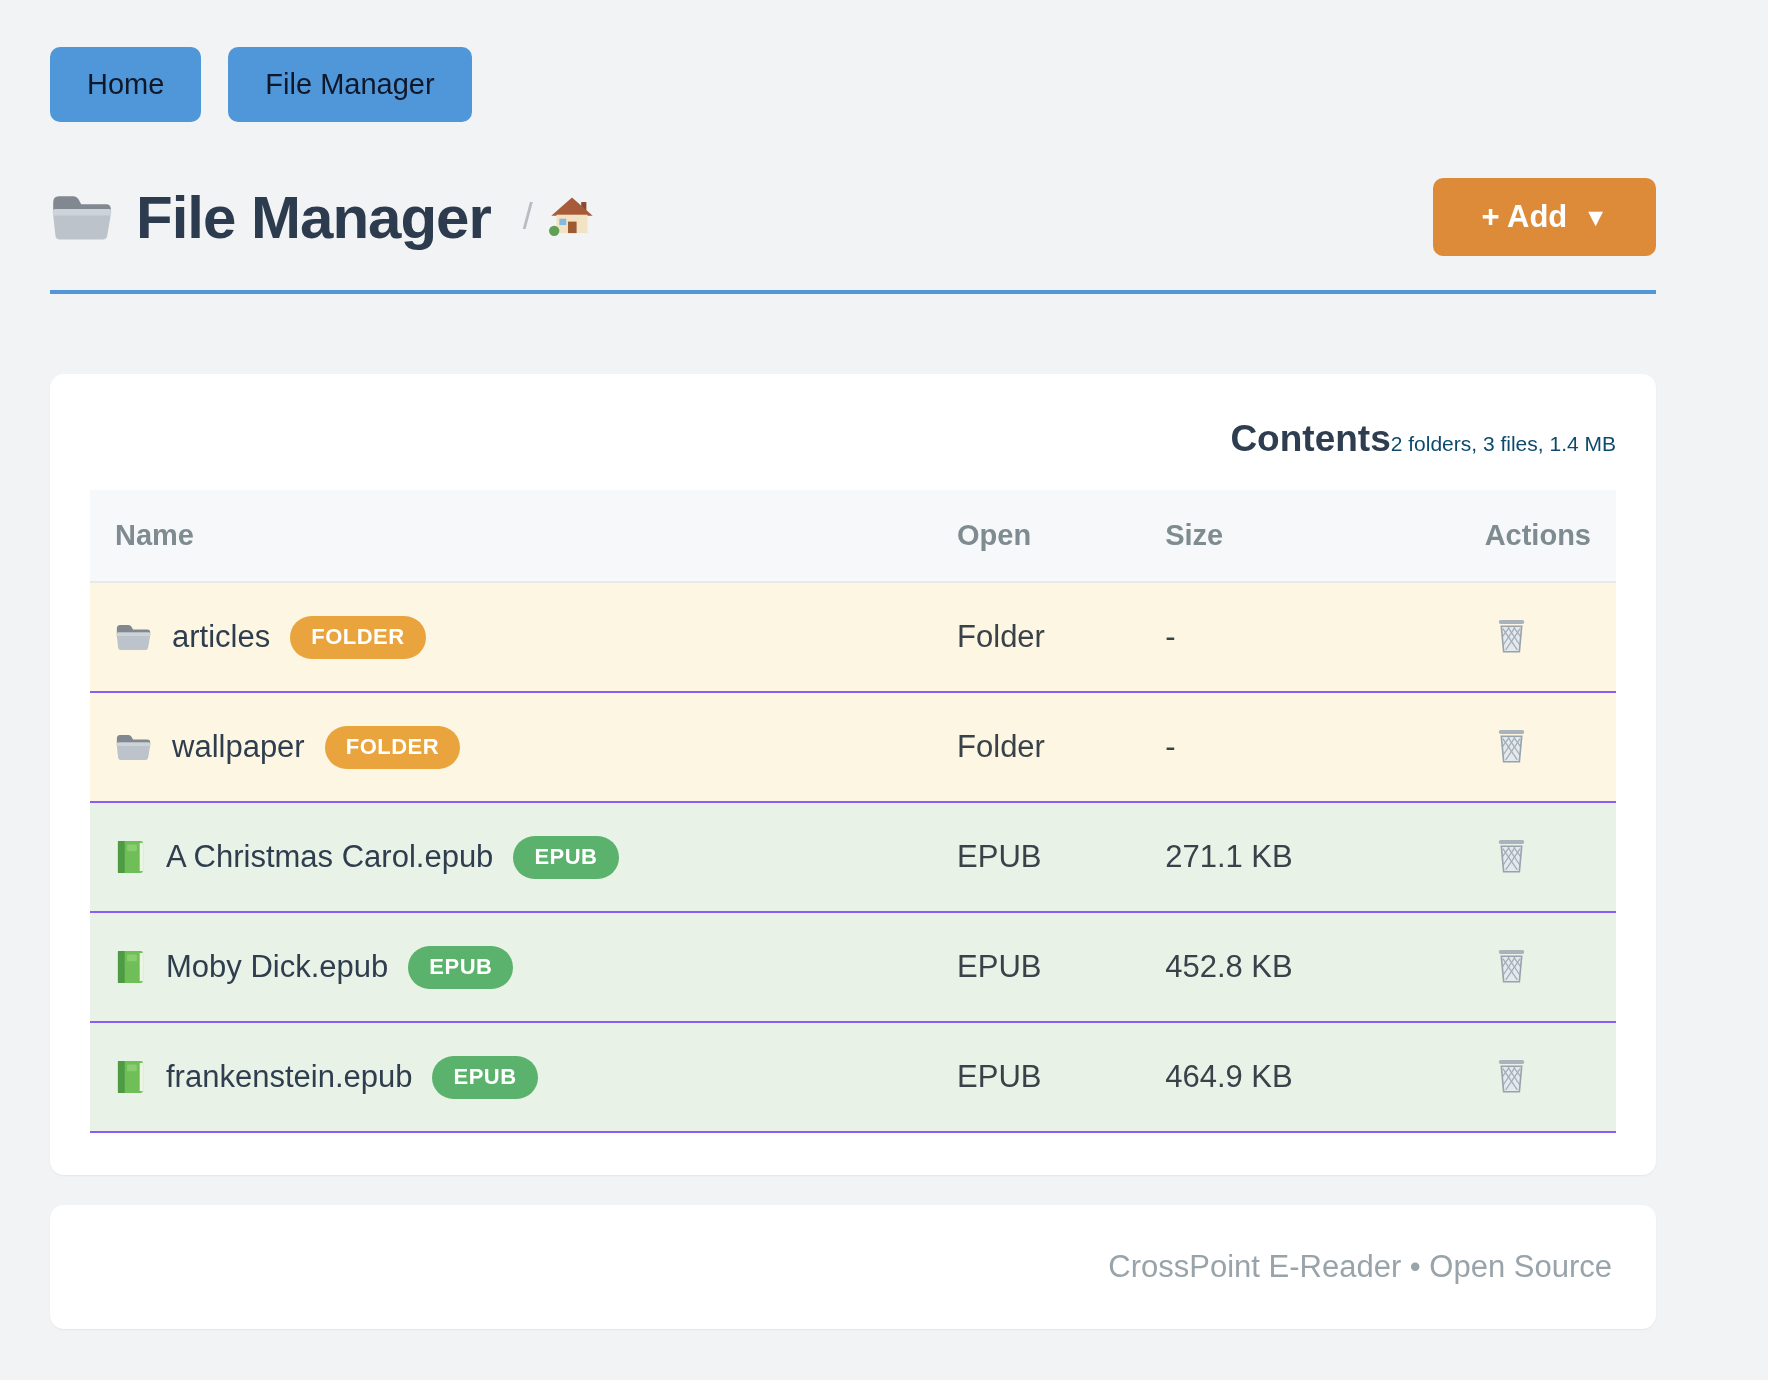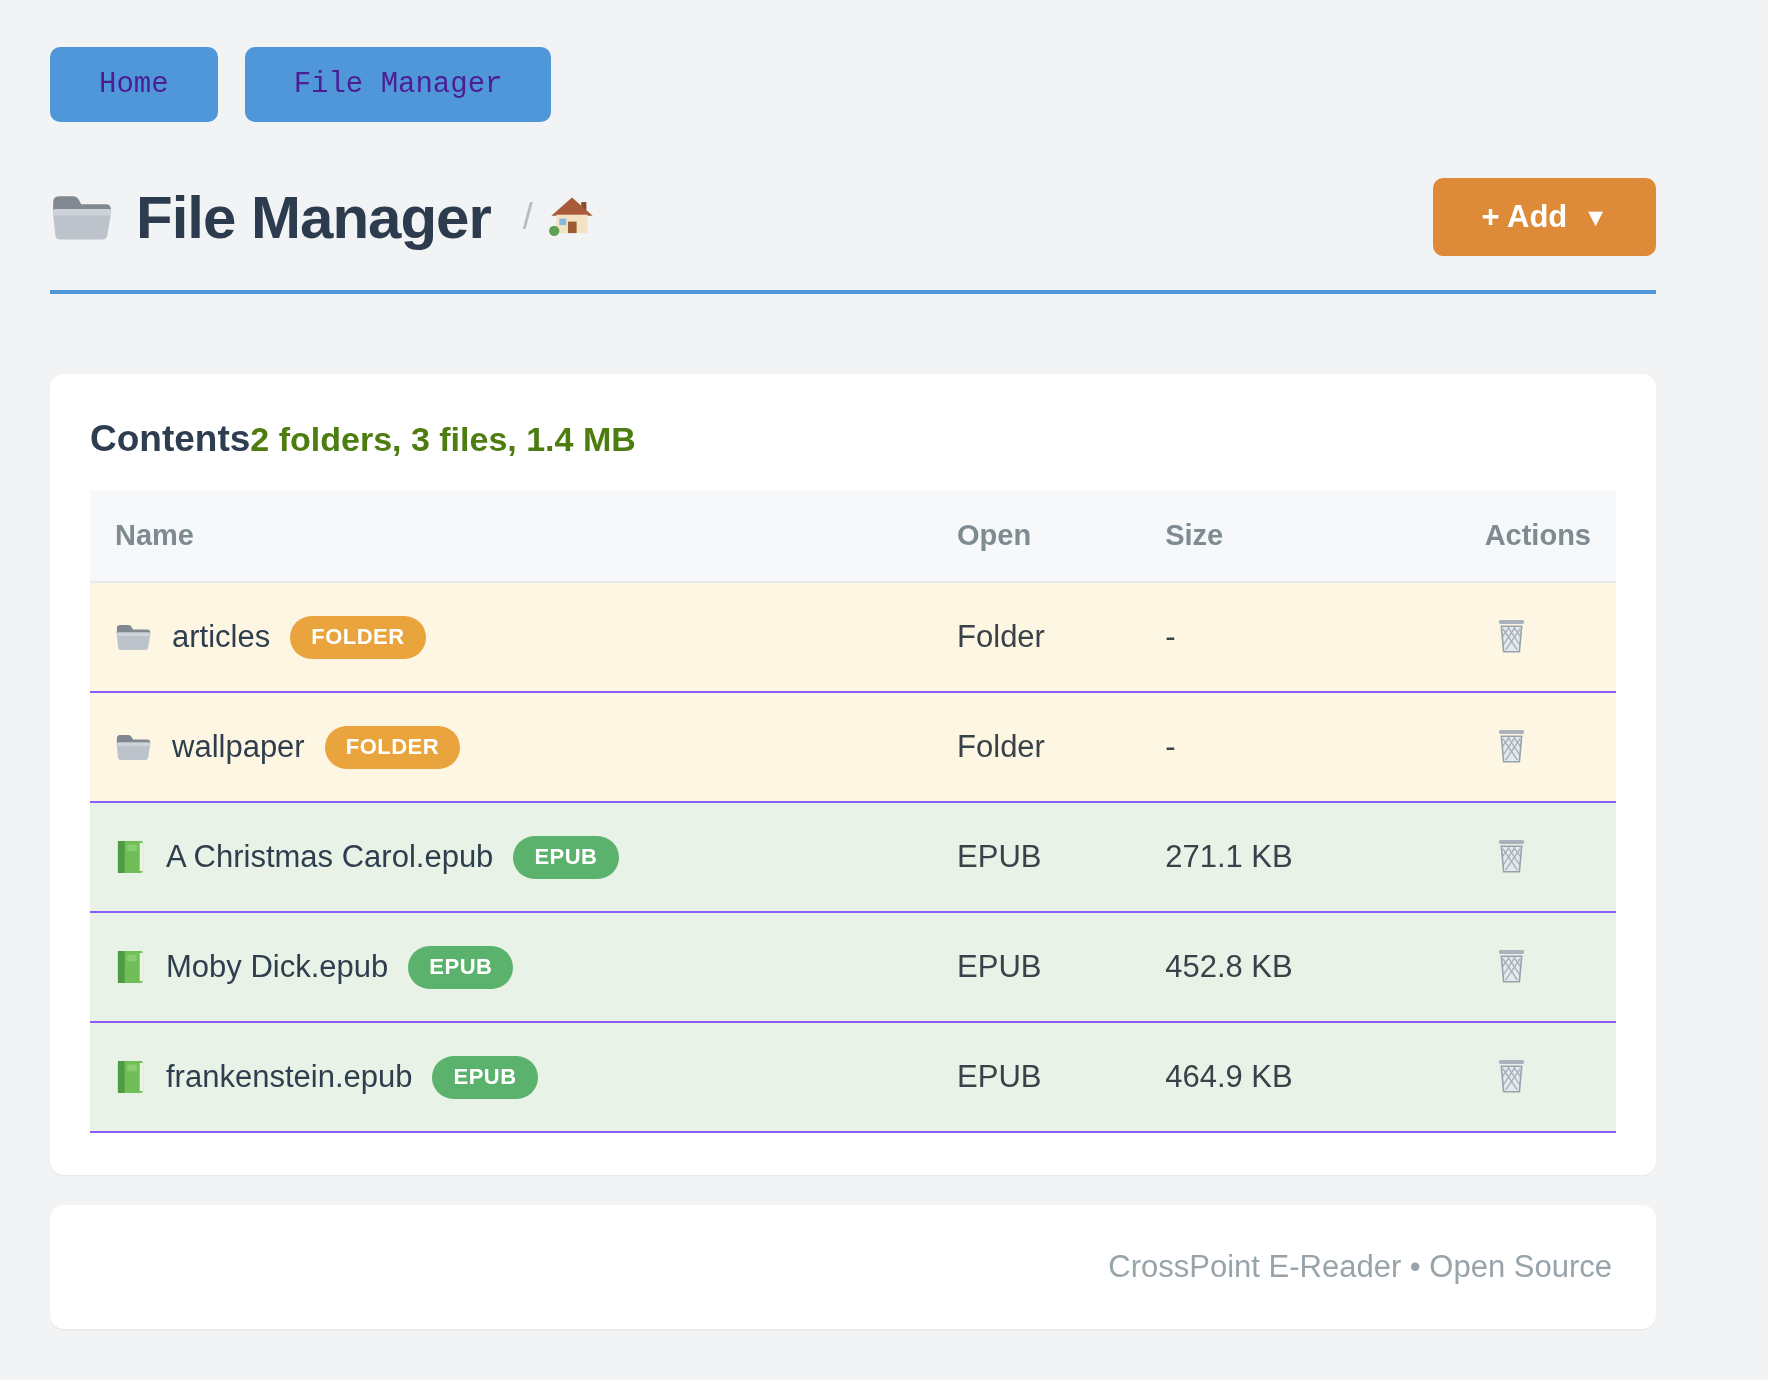--- a/index.html
+++ b/index.html
@@ -10,24 +10,24 @@
     background: #F2F3F4;
     font-family: "Liberation Sans", sans-serif;
     color: #2F3E4E;
   }
   .page { padding: 47px 112px 0 50px; }
 
   
   .nav-row { display: flex; gap: 27px; }
   .nav-btn {
     background: #4F97D8;
-    color: #4c1d95;
-    font-family: Liberation Mono, monospace;
+    color: #0f172a;
+    font-family: Liberation Sans, sans-serif;
     font-size: 29px;
-    padding: 21px 49px;
+    padding: 21px 37px;
     border: none;
     border-radius: 10px;
     cursor: pointer;
   }
 
   
   .title-row { display: flex; align-items: center; margin-top: 56px; }
   .icon { display: inline-flex; align-items: center; justify-content: center; }
   .title-folder svg { width: 64px; height: 56px; }
   h1.page-title {
@@ -60,23 +60,23 @@
   .divider { height: 4px; background: #4F97D8; border: none; margin: 34px 0 0 0; }
 
   
   .card {
     background: #fff;
     border-radius: 14px;
     margin-top: 80px;
     padding: 44px 40px 42px 40px;
     box-shadow: 0 1px 2px rgba(0,0,0,0.06);
   }
-  .card-head { display: flex; justify-content: flex-start; align-items: baseline; }
+  .card-head { display: flex; justify-content: flex-end; align-items: baseline; }
   h2.card-title { margin: 0; font-size: 37px; font-weight: bold; color: #2E3E50; }
-  .summary { font-size: 34px; color: #4d7c0f; font-weight: bold; }
+  .summary { font-size: 21px; color: #0c4a6e; }
 
   table.file-table { width: 100%; border-collapse: collapse; margin-top: 30px; }
   .file-table thead tr { background: #F6F8FA; border-bottom: 2px solid #E7E9EB; }
   .file-table th {
     text-align: left;
     font-size: 29px;
     font-weight: bold;
     color: #7E8B91;
     padding: 29px 25px;
   }

